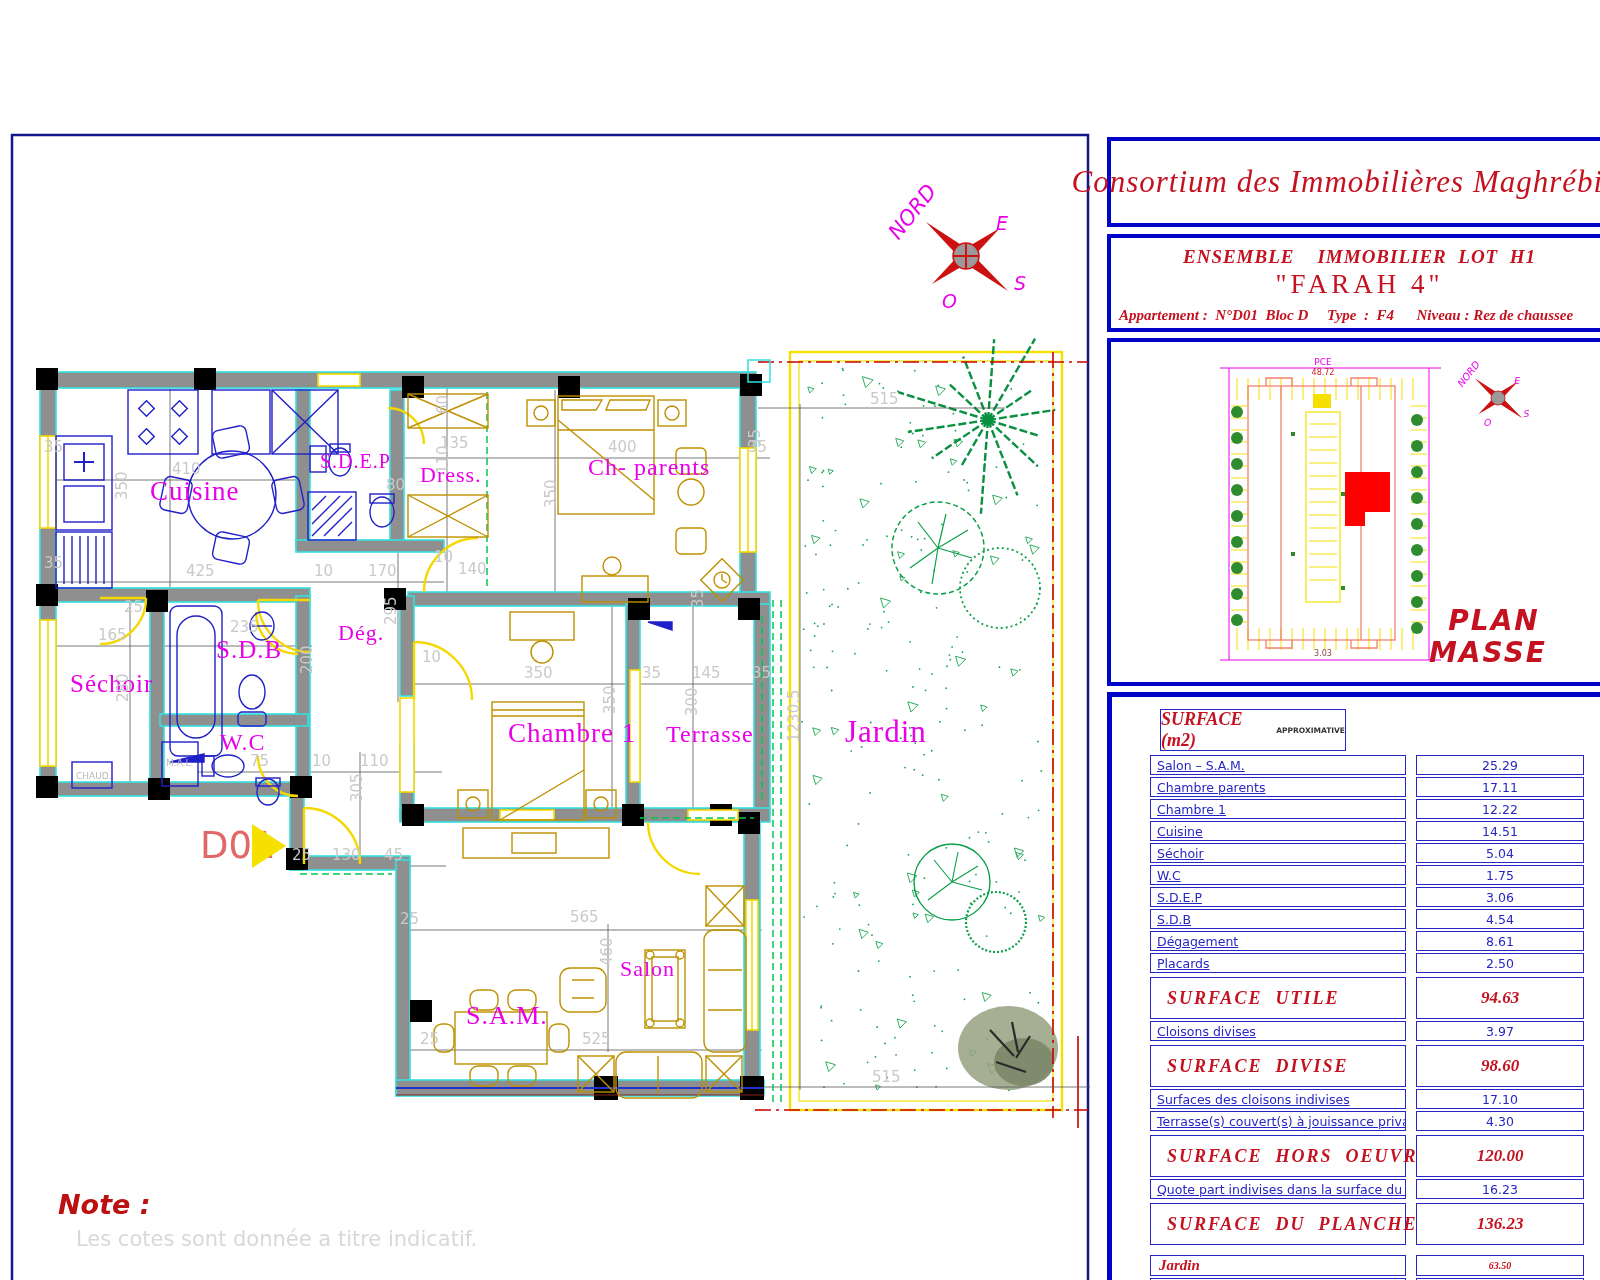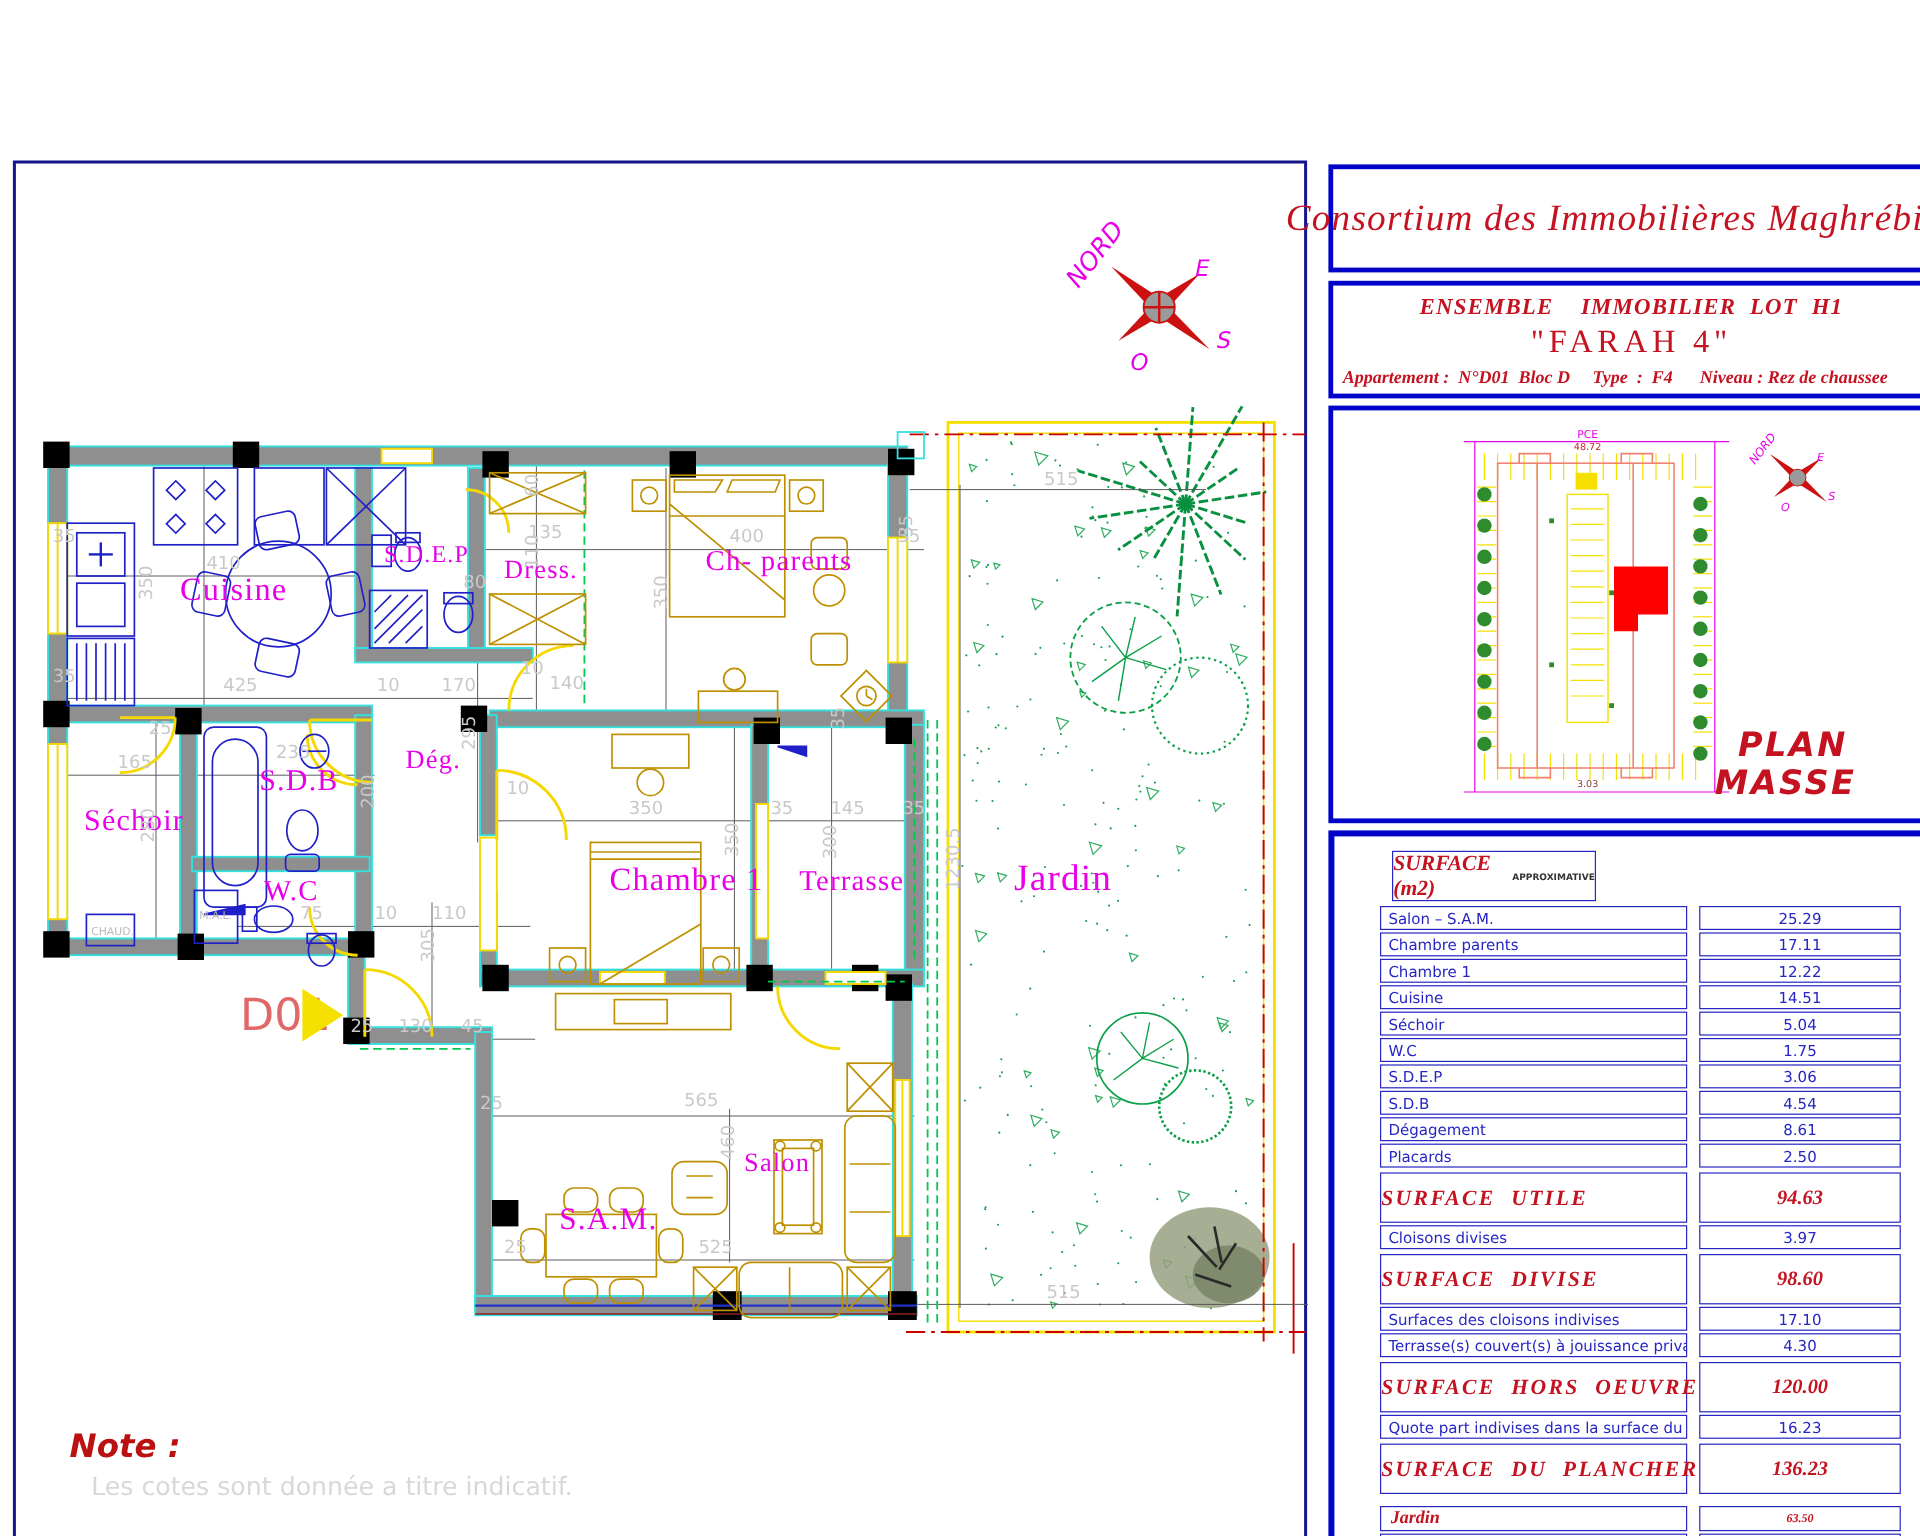--- a/index.html
+++ b/index.html
@@ -15,32 +15,32 @@
   #blk-company .txt{font:italic 31px "Liberation Serif",serif;color:#c41220;white-space:pre;letter-spacing:1px;}
   #blk-project{top:234px;height:98px;text-align:center;}
   #blk-project .l1{font:bold italic 19px "Liberation Serif",serif;color:#c41220;white-space:pre;margin-top:8px;letter-spacing:1px;}
   #blk-project .l2{font:27px "Liberation Serif",serif;color:#c41220;letter-spacing:4px;margin-top:1px;}
   #blk-project .l3{font:bold italic 15px "Liberation Serif",serif;color:#c41220;white-space:pre;text-align:left;padding-left:8px;margin-top:7px;}
   #blk-masse{top:338px;height:348px;}
   #blk-table{top:692px;height:600px;border-width:5px;padding:12px 0 0 38px;}
   .thead{display:flex;}
   .hcell{border:1.8px solid #2526c4;box-sizing:border-box;height:42px;display:flex;align-items:center;justify-content:center;}
   .hc1{width:256px;font:bold italic 19px "Liberation Serif",serif;color:#c41220;letter-spacing:2px;}
-  .hc2{width:170px;margin-left:10px;font:bold italic 18px "Liberation Serif",serif;color:#c41220;}
+  .hc2{width:186px;margin-left:10px;font:bold italic 18px "Liberation Serif",serif;color:#c41220;}
   .hc2 .sup{font:bold 7.5px "DejaVu Sans",sans-serif;color:#333;margin-left:2px;font-style:normal;}
   #rows{margin-top:4px;}
   .trow{display:flex;margin-top:2px;}
   .cell{border:1.6px solid #2526c4;background:#fff;box-sizing:border-box;}
   .lbl{width:256px;}
   .val{width:168px;margin-left:10px;display:flex;align-items:center;justify-content:center;}
   .trow.normal .cell{height:20px;font:12.5px "DejaVu Sans",sans-serif;color:#2526c4;}
-  .trow.normal .lbl{padding:2px 12px 0 6px;white-space:nowrap;overflow:hidden;}
+  .trow.normal .lbl{padding:2px 12px 0 6px;white-space:nowrap;overflow:hidden;text-decoration:underline;}
   .trow.section{margin-top:4px;}
   .trow.section .cell{height:42px;color:#c41220;font:bold italic 18px "Liberation Serif",serif;}
-  .trow.section .lbl{display:flex;align-items:center;letter-spacing:2px;white-space:pre;}
+  .trow.section .lbl{display:flex;align-items:center;padding-left:16px;letter-spacing:2px;white-space:pre;}
   .trow.section .val{font-size:17px;}
   .trow.annex .cell{height:21px;color:#c41220;font:bold italic 15px "Liberation Serif",serif;}
   .trow.annex .lbl{padding:1px 0 0 8px;}
   .trow.annex .val{font-size:10px;}
 </style>
 </head>
 <body>
 
 <div id="sheet">
 

